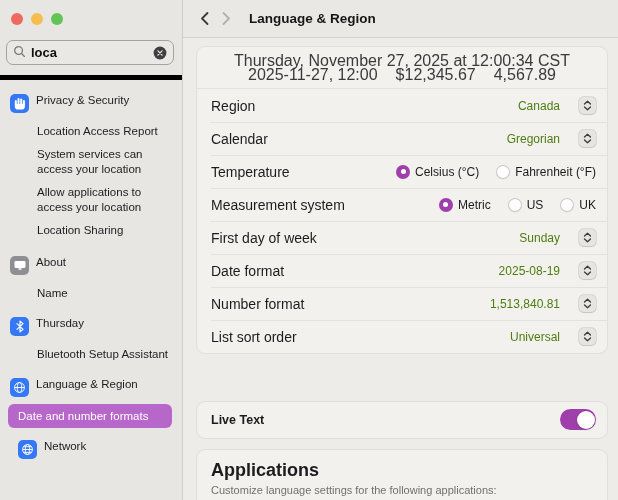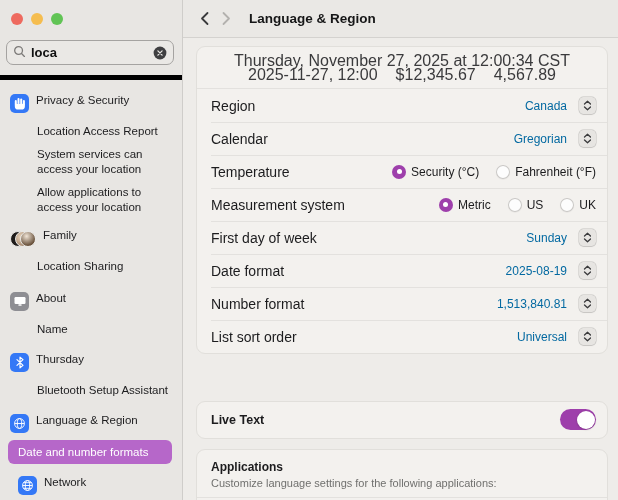--- a/index.html
+++ b/index.html
@@ -72,21 +72,21 @@
   }
   .preview .l2 span { margin:0 9px; }
   .row {
     height:33px; display:flex; align-items:center; justify-content:space-between;
     padding:0 11px 0 14px; position:relative;
   }
   .row + .row::before {
     content:""; position:absolute; top:0; left:14px; right:0; height:1px; background:#e3e1de;
   }
   .row-label { font-size:14px; color:#1c1c1e; }
-  .row-value { display:flex; align-items:center; gap:12px; font-size:12px; color:#0369a1; }
+  .row-value { display:flex; align-items:center; gap:19px; font-size:12px; color:#4d7c0f; }
   .stepper {
     width:17px; height:17px; border-radius:4.5px; background:#e7e5e2;
     box-shadow:0 0 0 0.5px rgba(0,0,0,0.18), 0 0.5px 1px rgba(0,0,0,0.1);
     display:flex; align-items:center; justify-content:center; flex:none;
   }
   .radio-group { display:flex; align-items:center; gap:17px; }
   .radio-opt { display:flex; align-items:center; gap:5px; font-size:12px; }
   .radio { width:14px; height:14px; border-radius:50%; flex:none; position:relative; }
   .radio.on { background:#9e3fab; }
   .radio.on::after {
@@ -96,21 +96,21 @@
   .radio.off { background:#fdfdfd; box-shadow:inset 0 0 0 1px #c9c7c4, 0 0.5px 1px rgba(0,0,0,0.08); }
 
   .card-flat { padding:7px 11px 8px 14px; display:flex; align-items:center; justify-content:space-between;margin-top:47px; }
   .lt-title { font-size:12.5px; font-weight:600; color:#1c1c1e; }
   .lt-sub { font-size:11px; color:#70706e; margin-top:2px; }
   .toggle { width:36px; height:21px; border-radius:11px; background:#9e3fab; position:relative; flex:none; }
   .toggle .knob { position:absolute; top:1.5px; right:1.5px; width:18px; height:18px; border-radius:50%; background:#fff; box-shadow:0 0.5px 2px rgba(0,0,0,0.25); }
 
   .apps-card { height:96px; }
   .apps-head { padding:10px 14px 8px; border-bottom:1px solid #e3e1de; }
-  .apps-title { font-size:12px; font-weight:700; color:#1c1c1e; }
+  .apps-title { font-size:18px; font-weight:700; color:#1c1c1e; }
   .apps-sub { font-size:11px; color:#70706e; margin-top:3px; }
 </style>
 </head>
 <body>
 
 <div class="app">
 
   <div class="sidebar">
     <div class="traffic">
       <span class="dot red"></span>
@@ -149,28 +149,20 @@
                 <path d="M0.8 6.8 h10.1 v2.4 a3.4 3.4 0 0 1 -3.4 3.4 h-3.3 a3.4 3.4 0 0 1 -3.4 -3.4 z"></path>
               </g>
             </svg>
         </span>
         <span>Privacy &amp; Security</span>
       </div>
       <div class="nav-child">Location Access Report</div>
       <div class="nav-child">System services can access your location</div>
       <div class="nav-child">Allow applications to access your location</div>
 
-      <div class="nav-parent mt14">
-        <span class="avatars">
-          <span class="a1"></span>
-            <span class="a2"></span>
-            <span class="a3"></span>
-        </span>
-        <span>Family</span>
-      </div>
       <div class="nav-child">Location Sharing</div>
 
       <div class="nav-parent mt18">
         <span class="nav-icon gray">
           <svg width="12" height="11" viewBox="0 0 12 11">
               <rect x="0.5" y="1" width="11" height="7" rx="1.2" fill="#fff"></rect>
               <rect x="4.4" y="8.3" width="3.2" height="1.5" rx="0.5" fill="#fff"></rect>
             </svg>
         </span>
         <span>About</span>
@@ -264,21 +256,21 @@
                 </svg>
               </span>
           </span>
         </div>
 
         <div class="row">
           <span class="row-label">Temperature</span>
           <span class="radio-group">
             <span class="radio-opt">
               <span class="radio on"></span>
-              <span>Security (°C)</span>
+              <span>Celsius (°C)</span>
             </span>
             <span class="radio-opt">
               <span class="radio off"></span>
               <span>Fahrenheit (°F)</span>
             </span>
           </span>
         </div>
 
         <div class="row">
           <span class="row-label">Measurement system</span>

